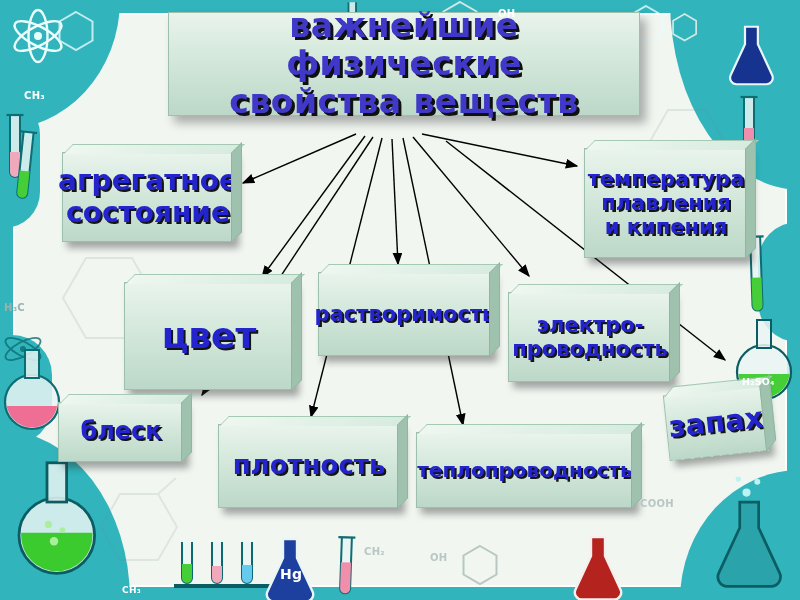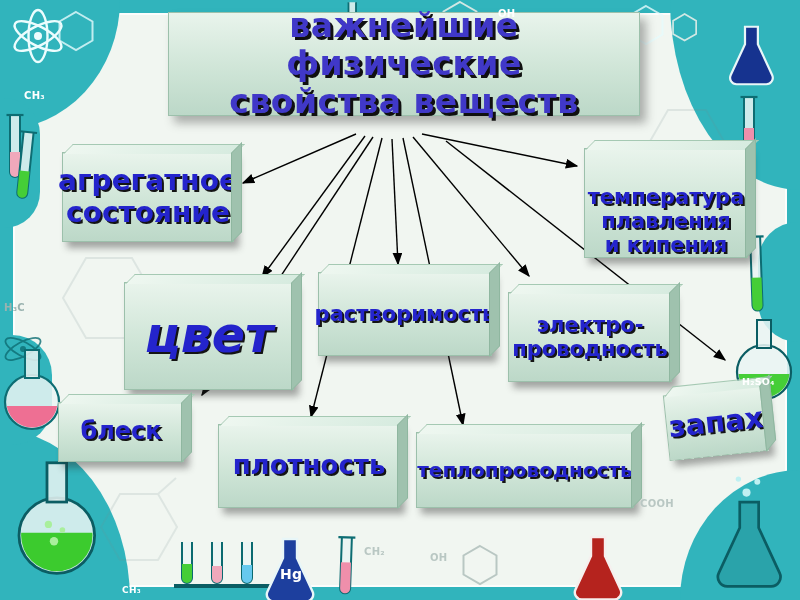--- a/index.html
+++ b/index.html
@@ -25,22 +25,22 @@
          transform:skewX(-45deg); transform-origin:0 100%; }
   .box::after { content:""; position:absolute; top:0; right:-9px; width:9px; height:100%;
          background:#9fc2ae; border:1px solid #8fb7a0; transform:skewY(-45deg); transform-origin:0 0; }
   .flat::before, .flat::after { display:none; }
   .lbl { font-weight:bold; color:#2424cc; white-space:pre-line; line-height:1.15; padding:0 4px;
          text-shadow:2px 2px 0 #141414; font-size:inherit; }
   .title-lbl { color:#4038c8; text-shadow:3px 3px 0 #101010; letter-spacing:.5px; }
   .b-title  { left:168px; top:12px;  width:472px; height:104px; font-size:33px;
               box-shadow:6px 7px 9px rgba(40,40,40,.35); }
   .b-agg    { left:62px;  top:152px; width:172px; height:90px;  font-size:28px; }
-  .b-temp   { left:584px; top:148px; width:164px; height:110px; font-size:21px;align-items:flex-end; }
-  .b-color  { left:124px; top:282px; width:170px; height:108px; font-size:49px;font-style:italic; }
+  .b-temp   { left:584px; top:148px; width:164px; height:110px; font-size:21px; }
+  .b-color  { left:124px; top:282px; width:170px; height:108px; font-size:36px; }
   .b-sol    { left:318px; top:272px; width:174px; height:84px;  font-size:21px; }
   .b-cond   { left:508px; top:292px; width:164px; height:90px;  font-size:21px; }
   .b-luster { left:58px;  top:402px; width:126px; height:60px;  font-size:24px;align-items:center; }
   .b-dens   { left:218px; top:424px; width:182px; height:84px;  font-size:26px; }
   .b-therm  { left:416px; top:432px; width:218px; height:76px;  font-size:20px; }
   .b-smell  { left:666px; top:390px; width:100px; height:66px;  font-size:29px; transform:rotate(-6deg); }
   .flabel { position:absolute; font-size:10px; font-weight:bold; letter-spacing:.3px; }
 </style>
 </head>
 <body>

